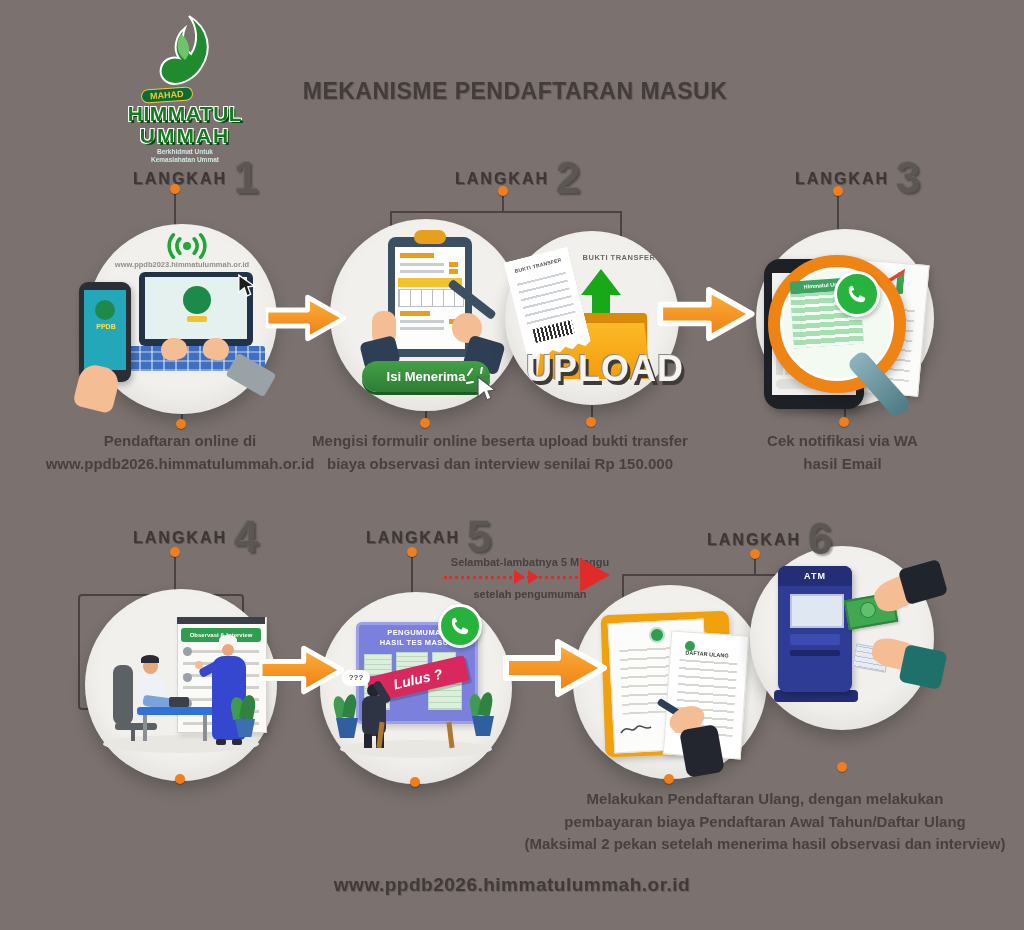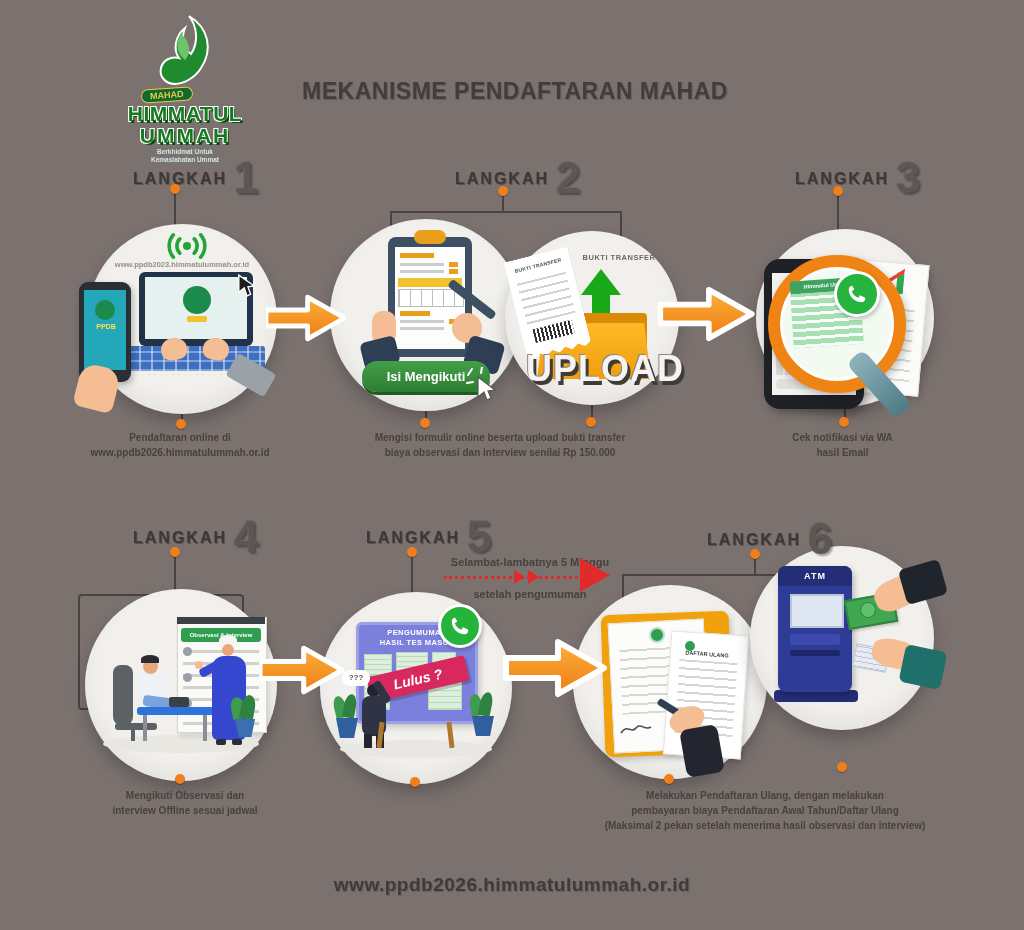--- a/index.html
+++ b/index.html
@@ -5,21 +5,21 @@
   html,body{margin:0;padding:0}
   body{font-family:"Liberation Sans",sans-serif;background:#5a5350}
   .stage{position:relative;width:1024px;height:930px;background:#7b726f;overflow:hidden;margin:0 auto}
   .abs{position:absolute}
   .circle{position:absolute;border-radius:50%;background:#f2f0ed;box-shadow:0 8px 16px rgba(0,0,0,.22), inset 0 -10px 20px rgba(0,0,0,.05);z-index:2}
   .step-h{position:absolute;display:flex;align-items:flex-start;gap:7px;z-index:3}
   .step-label{font-weight:900;font-size:16px;letter-spacing:2px;color:#3e3734;text-shadow:1px 1px 0 rgba(0,0,0,.28);padding-top:10px}
   .step-num{font-weight:900;font-size:44px;line-height:.8;color:#5d5754;text-shadow:-1px -1px 0 #6e6865,2px 2px 2px rgba(0,0,0,.35)}
   .dot{position:absolute;width:10px;height:10px;border-radius:50%;background:#f07e1c;box-shadow:0 1px 1px rgba(0,0,0,.3);z-index:3}
   .cline{position:absolute;background:#4b4341;z-index:1}
-  .caption{position:absolute;text-align:center;font-weight:700;font-size:10px;color:#49403d;line-height:1.5;white-space:pre-line;z-index:3}
+  .caption{position:absolute;text-align:center;font-weight:700;font-size:15px;color:#49403d;line-height:1.5;white-space:pre-line;z-index:3}
   .pre{white-space:pre-line}
   .title{position:absolute;left:240px;top:74px;width:550px;text-align:center;font-weight:900;font-size:23px;letter-spacing:.5px;color:#443c3a;line-height:1.55;text-shadow:1px 1px 1px rgba(0,0,0,.18);z-index:3}
   .footer{position:absolute;left:0;top:874px;width:1024px;text-align:center;font-weight:900;font-size:19px;color:#413a38;letter-spacing:.5px;text-shadow:1px 1px 1px rgba(0,0,0,.18)}
   .ill{position:absolute;inset:0}
   .skin{background:#f4bd93}
   .gline{background:#c9ccd1}
 </style>
 </head>
 <body>
 
@@ -40,21 +40,21 @@
       <path d="M30 20 C24 30 26 40 34 46 C40 40 40 28 30 20 Z" fill="#6fc36a"></path>
     </svg>
     <div class="abs" style="left:26px;top:76px;padding:1px 8px;background:#0d6b2f;border:1px solid #f5c642;border-radius:7px;color:#f5c642;font-size:9px;font-weight:900;transform:rotate(-4deg)">MAHAD</div>
     <div class="abs" style="left:0;top:90px;width:140px;font-size:21px;font-weight:900;color:#157a1f;letter-spacing:.5px;text-shadow:-1px -1px 0 #fff,1px -1px 0 #fff,-1px 1px 0 #fff,2px 2px 0 #0b4a12">HIMMATUL</div>
     <div class="abs" style="left:0;top:112px;width:140px;font-size:21px;font-weight:900;color:#157a1f;letter-spacing:2px;text-shadow:-1px -1px 0 #fff,1px -1px 0 #fff,-1px 1px 0 #fff,2px 2px 0 #0b4a12">UMMAH</div>
     <div class="abs" style="left:0;top:136px;width:140px;font-size:6.5px;font-weight:700;color:#cfe9e4">Berkhidmat Untuk</div>
     <div class="abs" style="left:0;top:144px;width:140px;font-size:6.5px;font-weight:700;color:#cfe9e4">Kemaslahatan Ummat</div>
   </div>
 
   <div class="title">
-    <div>MEKANISME PENDAFTARAN MAHAD</div>
+    <div>MEKANISME PENDAFTARAN MASUK</div>
   </div>
 
   <div class="step-h" style="left:133px;top:160px">
     <span class="step-label">LANGKAH</span>
     <span class="step-num">1</span>
   </div>
   <div class="step-h" style="left:455px;top:160px">
     <span class="step-label">LANGKAH</span>
     <span class="step-num">2</span>
   </div>
@@ -113,21 +113,21 @@
       <div class="abs" style="left:68px;top:70px;width:64px;height:16px;background:#fff;border:1px solid #b9bdc4;background-image:repeating-linear-gradient(90deg,#b9bdc4 0 1px,transparent 1px 11px)"></div>
       <div class="abs" style="left:70px;top:92px;width:30px;height:5px;background:#e8a01c"></div>
       <div class="abs gline" style="left:70px;top:101px;width:44px;height:3px"></div>
       <div class="abs" style="left:119px;top:100px;width:9px;height:5px;background:#e8a01c"></div>
       <div class="abs gline" style="left:70px;top:108px;width:44px;height:3px"></div>
       <div class="abs skin" style="left:42px;top:92px;width:24px;height:34px;border-radius:10px"></div>
       <div class="abs" style="left:32px;top:120px;width:36px;height:28px;background:#2e3f55;border-radius:6px;transform:rotate(-14deg)"></div>
       <div class="abs" style="left:114px;top:76px;width:56px;height:9px;background:#3c4f63;border-radius:4px;transform:rotate(38deg)"></div>
       <div class="abs skin" style="left:122px;top:94px;width:30px;height:30px;border-radius:50%"></div>
       <div class="abs" style="left:136px;top:120px;width:36px;height:32px;background:#2e3f55;border-radius:6px;transform:rotate(16deg)"></div>
-      <div class="abs" style="left:32px;top:142px;width:128px;height:31px;border-radius:16px;background:linear-gradient(#43a047,#2e7d32);box-shadow:0 3px 0 #1f5c23;display:flex;align-items:center;justify-content:center;color:#fff;font-size:13px;font-weight:700">Isi Mengikuti</div>
+      <div class="abs" style="left:32px;top:142px;width:128px;height:31px;border-radius:16px;background:linear-gradient(#43a047,#2e7d32);box-shadow:0 3px 0 #1f5c23;display:flex;align-items:center;justify-content:center;color:#fff;font-size:13px;font-weight:700">Isi Menerima</div>
       <svg class="abs" style="left:136px;top:148px;width:34px;height:34px" viewBox="0 0 34 34">
         <path d="M6 2 L2 8 M16 0 L15 6 M1 16 L7 15" stroke="#ffffff" stroke-width="2" stroke-linecap="round"></path>
         <polygon points="12,10 12,30 18,25 21,33 25,31 22,24 29,23" fill="#ffffff" stroke="#555" stroke-width="1.2"></polygon>
       </svg>
     </div>
   </div>
 
   <div class="circle" style="left:505px;top:231px;width:174px;height:174px">
     <div class="ill">
       <div class="abs" style="left:56px;top:22px;width:116px;font-size:7.5px;font-weight:700;color:#6e6862;letter-spacing:.5px;text-align:center">BUKTI TRANSFER</div>
@@ -337,21 +337,19 @@
     </svg>
   <svg class="abs" style="left:496px;top:638px;width:120px;height:60px;z-index:3" viewBox="0 0 100 60">
       <polygon points="0,20 52,20 52,4 98,30 52,56 52,40 0,40" fill="url(#ag)" stroke="#ffffff" stroke-width="6" stroke-linejoin="round"></polygon>
     </svg>
 
   <div class="dot" style="left:175px;top:774px"></div>
   <div class="dot" style="left:410px;top:777px"></div>
   <div class="dot" style="left:664px;top:774px"></div>
   <div class="dot" style="left:837px;top:762px"></div>
 
-  <div class="caption" style="left:35px;top:788px;width:300px">Mengikuti Observasi dan
-interview Offline sesuai jadwal</div>
   <div class="caption" style="left:515px;top:788px;width:500px">Melakukan Pendaftaran Ulang, dengan melakukan
 pembayaran biaya Pendaftaran Awal Tahun/Daftar Ulang
 (Maksimal 2 pekan setelah menerima hasil observasi dan interview)</div>
 
   <div class="footer">www.ppdb2026.himmatulummah.or.id</div>
 
 </div>
 
 </body></html>

